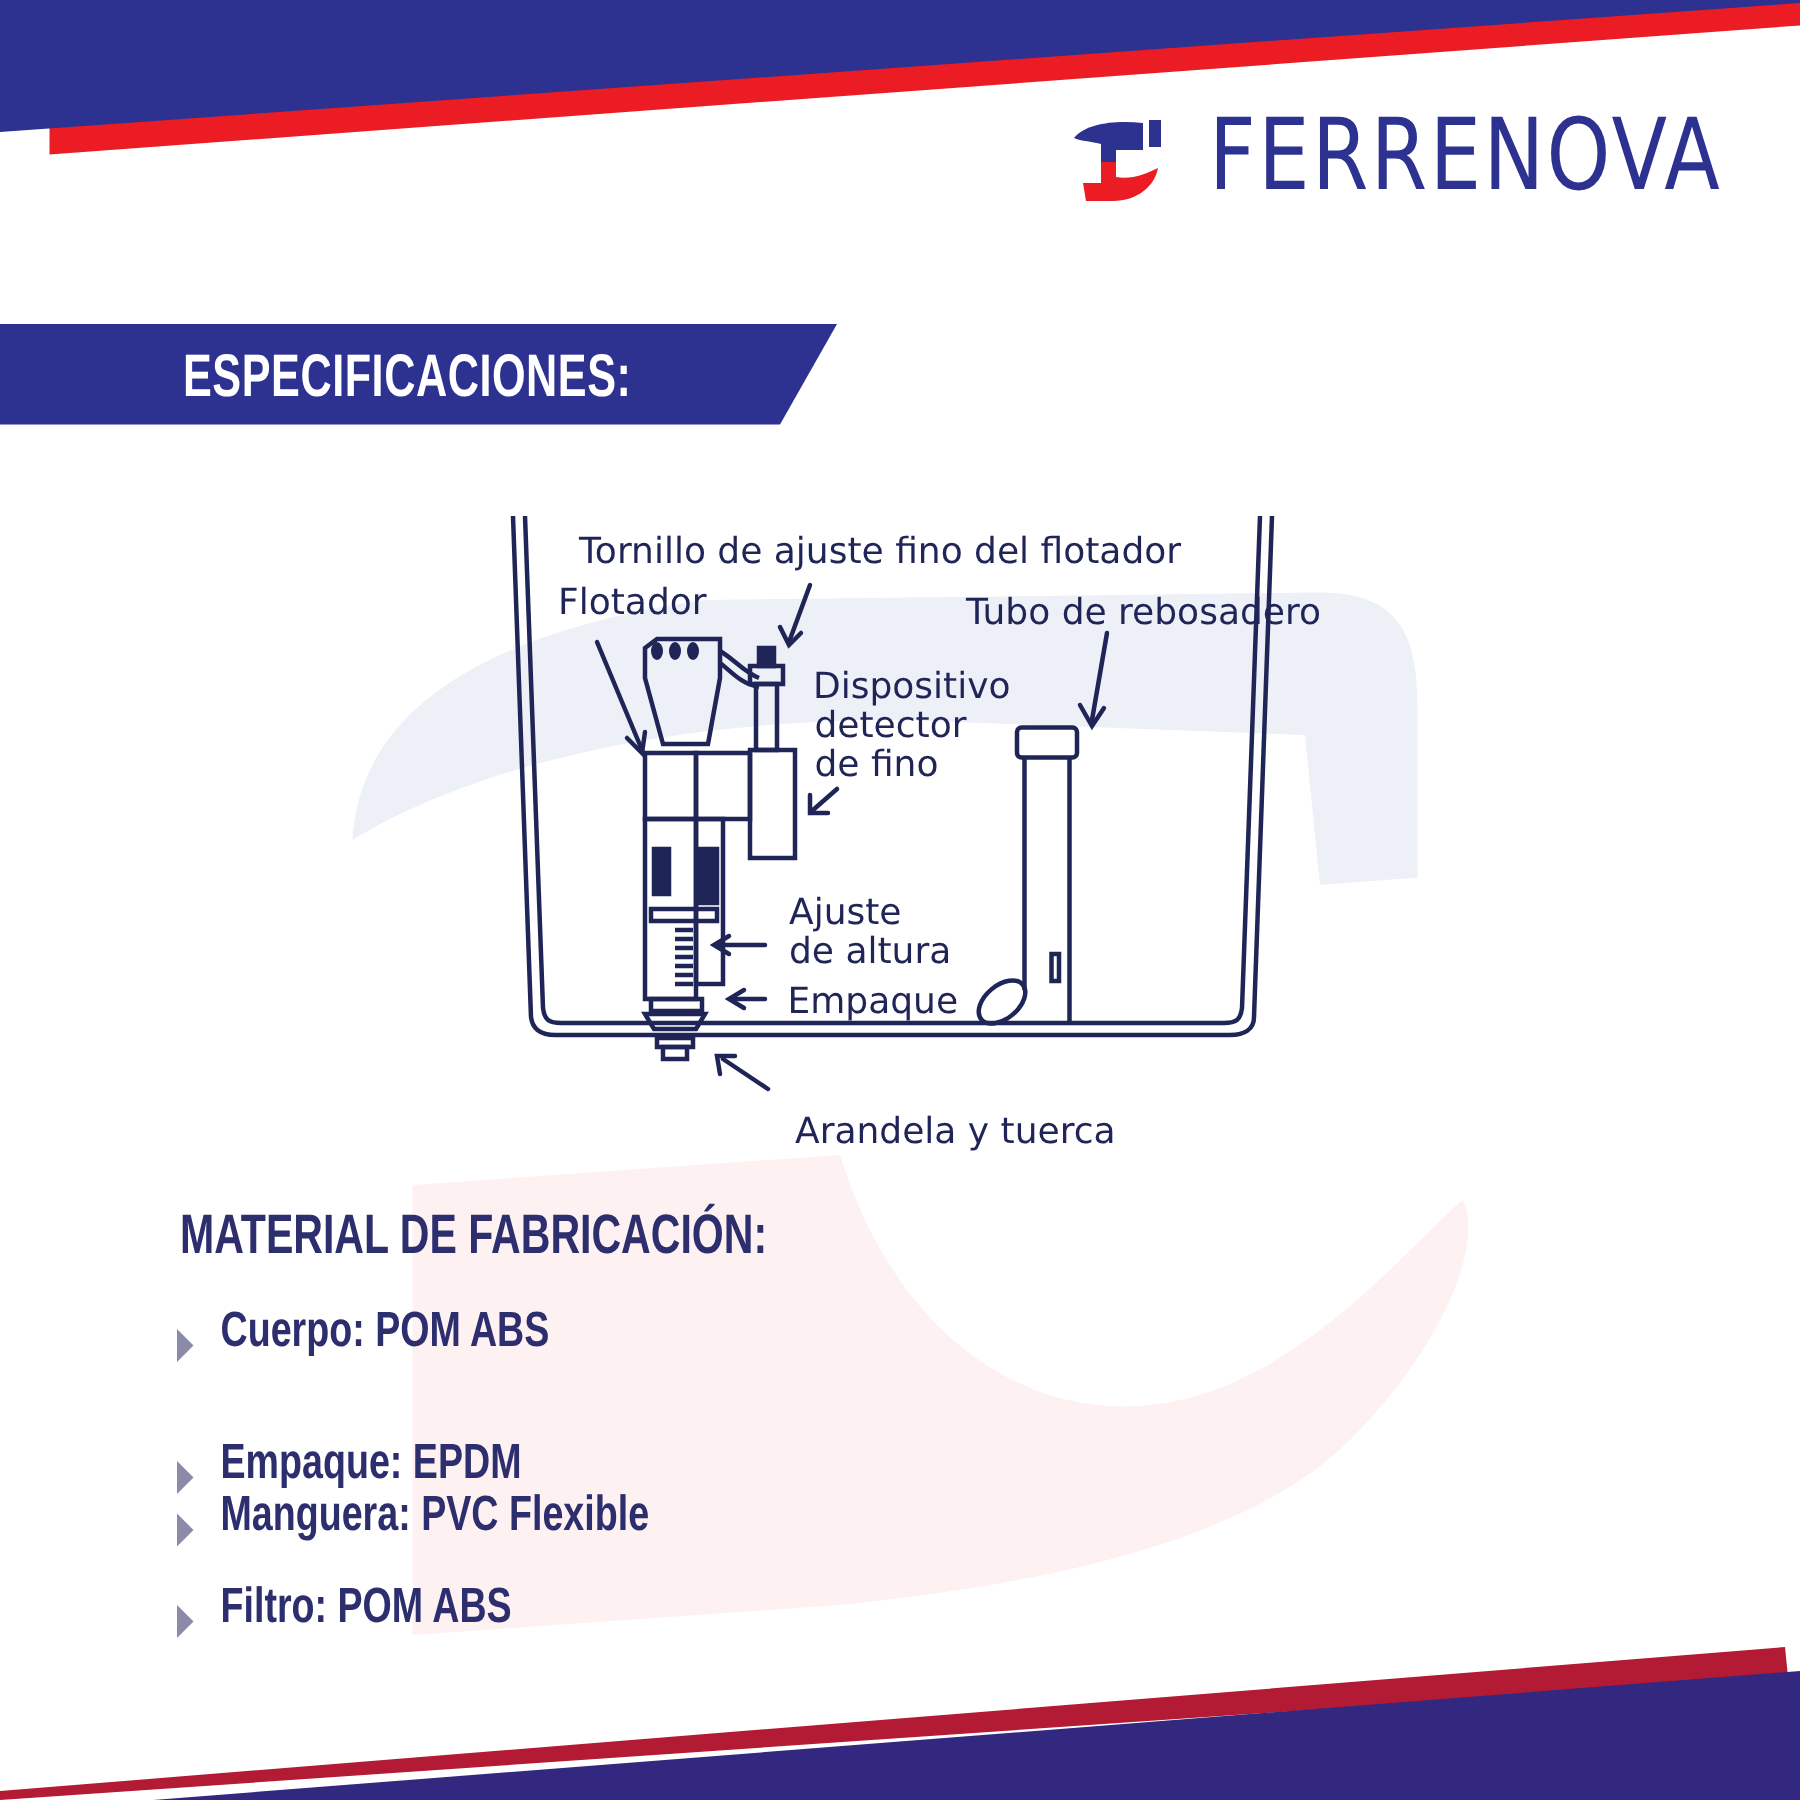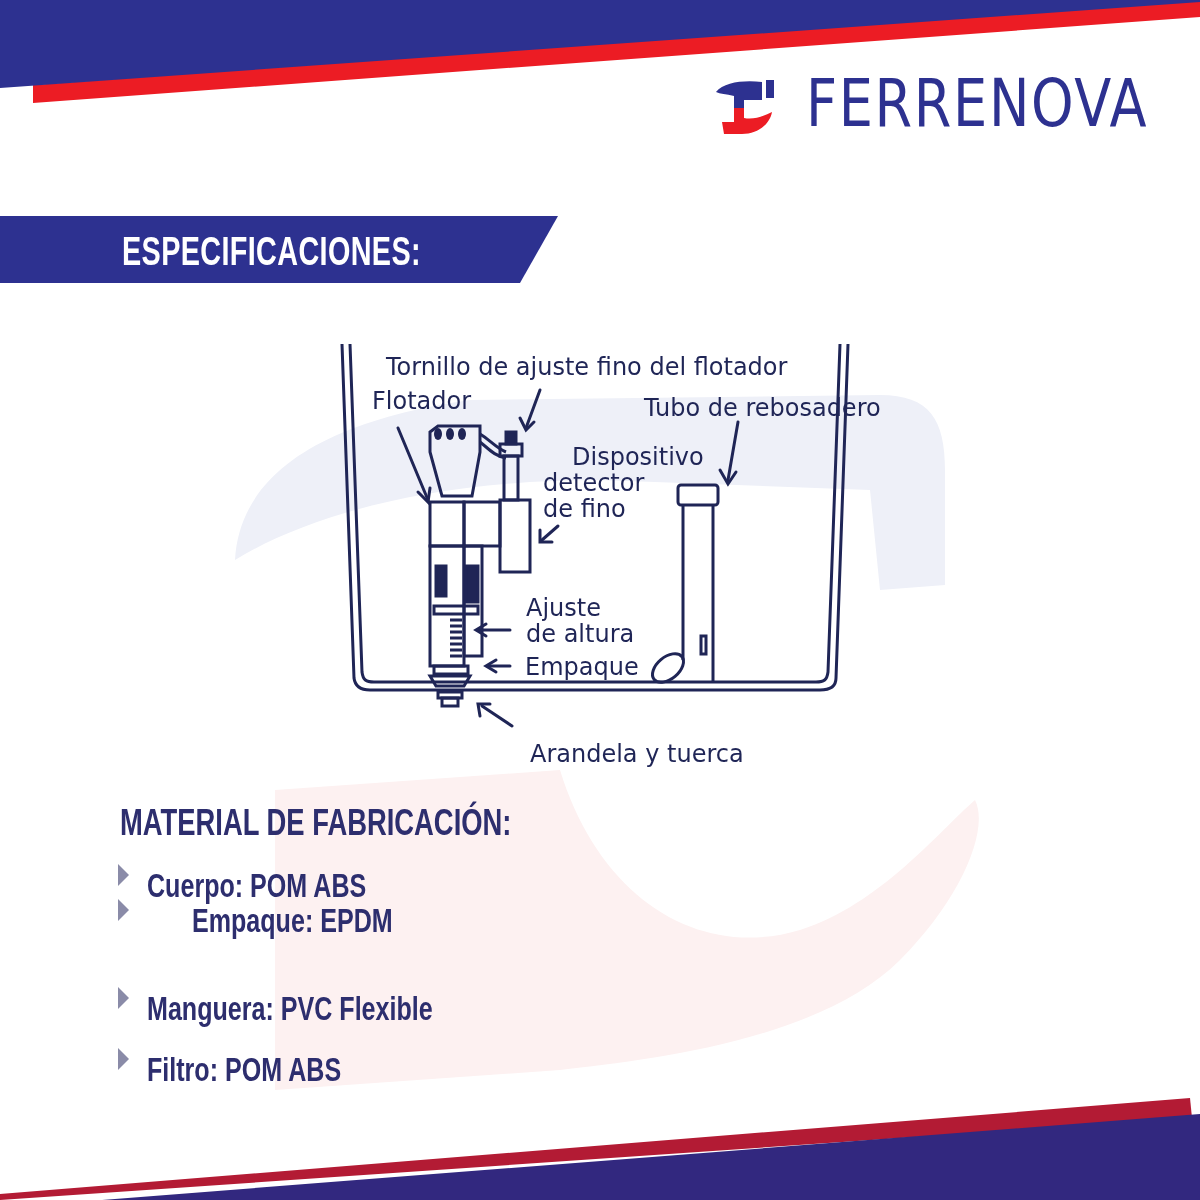--- a/index.html
+++ b/index.html
@@ -2,21 +2,21 @@
 <html><head>
 <meta charset="utf-8">
 <style>
   html, body { margin:0; padding:0; }
   body { width:1200px; height:1200px; position:relative; overflow:hidden; background:#ffffff; font-family:"Liberation Sans", sans-serif; }
   .abs { position:absolute; }
   .logo-text { position:absolute; left:806px; top:64px; font-family:"DejaVu Sans", sans-serif; font-size:66px; color:#2d3190; letter-spacing:2px; transform:scaleX(0.82); transform-origin:left top; line-height:80px; }
   .spec-banner-text { position:absolute; left:122px; top:226px; color:#ffffff; font-size:40px; font-weight:700; transform:scaleX(0.72); transform-origin:left top; line-height:50px; letter-spacing:0.5px; }
   .diag-label { position:absolute; font-family:"DejaVu Sans", sans-serif; font-size:24px; color:#1f2556; line-height:24px; white-space:nowrap; }
   .material-title { position:absolute; left:120px; top:800px; color:#2d2e6e; font-size:37px; font-weight:700; transform:scaleX(0.74); transform-origin:left top; line-height:46px; white-space:nowrap; }
-  .mat-item { position:absolute; left:118px; height:44px; display:flex; align-items:flex-start; }
+  .mat-item { position:absolute; left:118px; height:44px; display:flex; align-items:flex-end; }
   .mat-bullet { width:0; height:0; border-top:11px solid transparent; border-bottom:11px solid transparent; border-left:11px solid #8a8ba8; margin-right:18px; }
   .mat-text { color:#2d2e6e; font-size:33px; font-weight:700; transform:scaleX(0.76); transform-origin:left center; white-space:nowrap; line-height:44px; }
 </style>
 </head>
 <body>
 
 <svg class="abs" style="left:0;top:0" width="1200" height="1200" viewBox="0 0 1200 1200">
   <path d="M235,560 C240,470 330,420 470,400 L880,395 C930,395 945,420 945,470 L945,585 L880,590 L870,490 L600,480 C420,480 300,520 235,560 Z" fill="#eef0f8"></path>
   <path d="M275,1090 L275,790 L560,770 L560,1070 Z" fill="#fdf1f1"></path>
   <path d="M560,770 C600,900 700,960 800,930 C880,905 940,830 975,800 C990,830 960,900 900,960 C820,1040 650,1060 560,1070 Z" fill="#fdf1f1"></path>
@@ -93,36 +93,36 @@
       <path d="M156,294 L146,300 L156,306"></path>
     <path d="M180,336 L158,336"></path>
       <path d="M166,330 L156,336 L166,342"></path>
     <path d="M182,396 L152,376"></path>
       <path d="M150,386 L148,374 L160,374"></path>
   </g>
 </svg>
 
 <div class="diag-label" style="left:386px;top:355px;">Tornillo de ajuste fino del flotador</div>
 <div class="diag-label" style="left:372px;top:389px;text-align:right;">Flotador</div>
-<div class="diag-label" style="left:572px;top:445px;">Dispositivo</div>
+<div class="diag-label" style="left:542px;top:445px;">Dispositivo</div>
 <div class="diag-label" style="left:543px;top:471px;">detector</div>
 <div class="diag-label" style="left:543px;top:497px;">de fino</div>
 <div class="diag-label" style="left:644px;top:396px;">Tubo de rebosadero</div>
 <div class="diag-label" style="left:526px;top:596px;">Ajuste</div>
 <div class="diag-label" style="left:526px;top:622px;">de altura</div>
 <div class="diag-label" style="left:525px;top:655px;">Empaque</div>
 <div class="diag-label" style="left:530px;top:706px;margin-top:36px;">Arandela y tuerca</div>
 
 <div class="material-title">MATERIAL DE FABRICACIÓN:</div>
 
 <div class="mat-item" style="top:864px;">
   <span class="mat-bullet"></span>
   <span class="mat-text">Cuerpo: POM ABS</span>
 </div>
-<div class="mat-item" style="top:899px;gap:45px;">
+<div class="mat-item" style="top:952px;">
   <span class="mat-bullet"></span>
   <span class="mat-text">Empaque: EPDM</span>
 </div>
 <div class="mat-item" style="top:987px;">
   <span class="mat-bullet"></span>
   <span class="mat-text">Manguera: PVC Flexible</span>
 </div>
 <div class="mat-item" style="top:1048px;">
   <span class="mat-bullet"></span>
   <span class="mat-text">Filtro: POM ABS</span>

